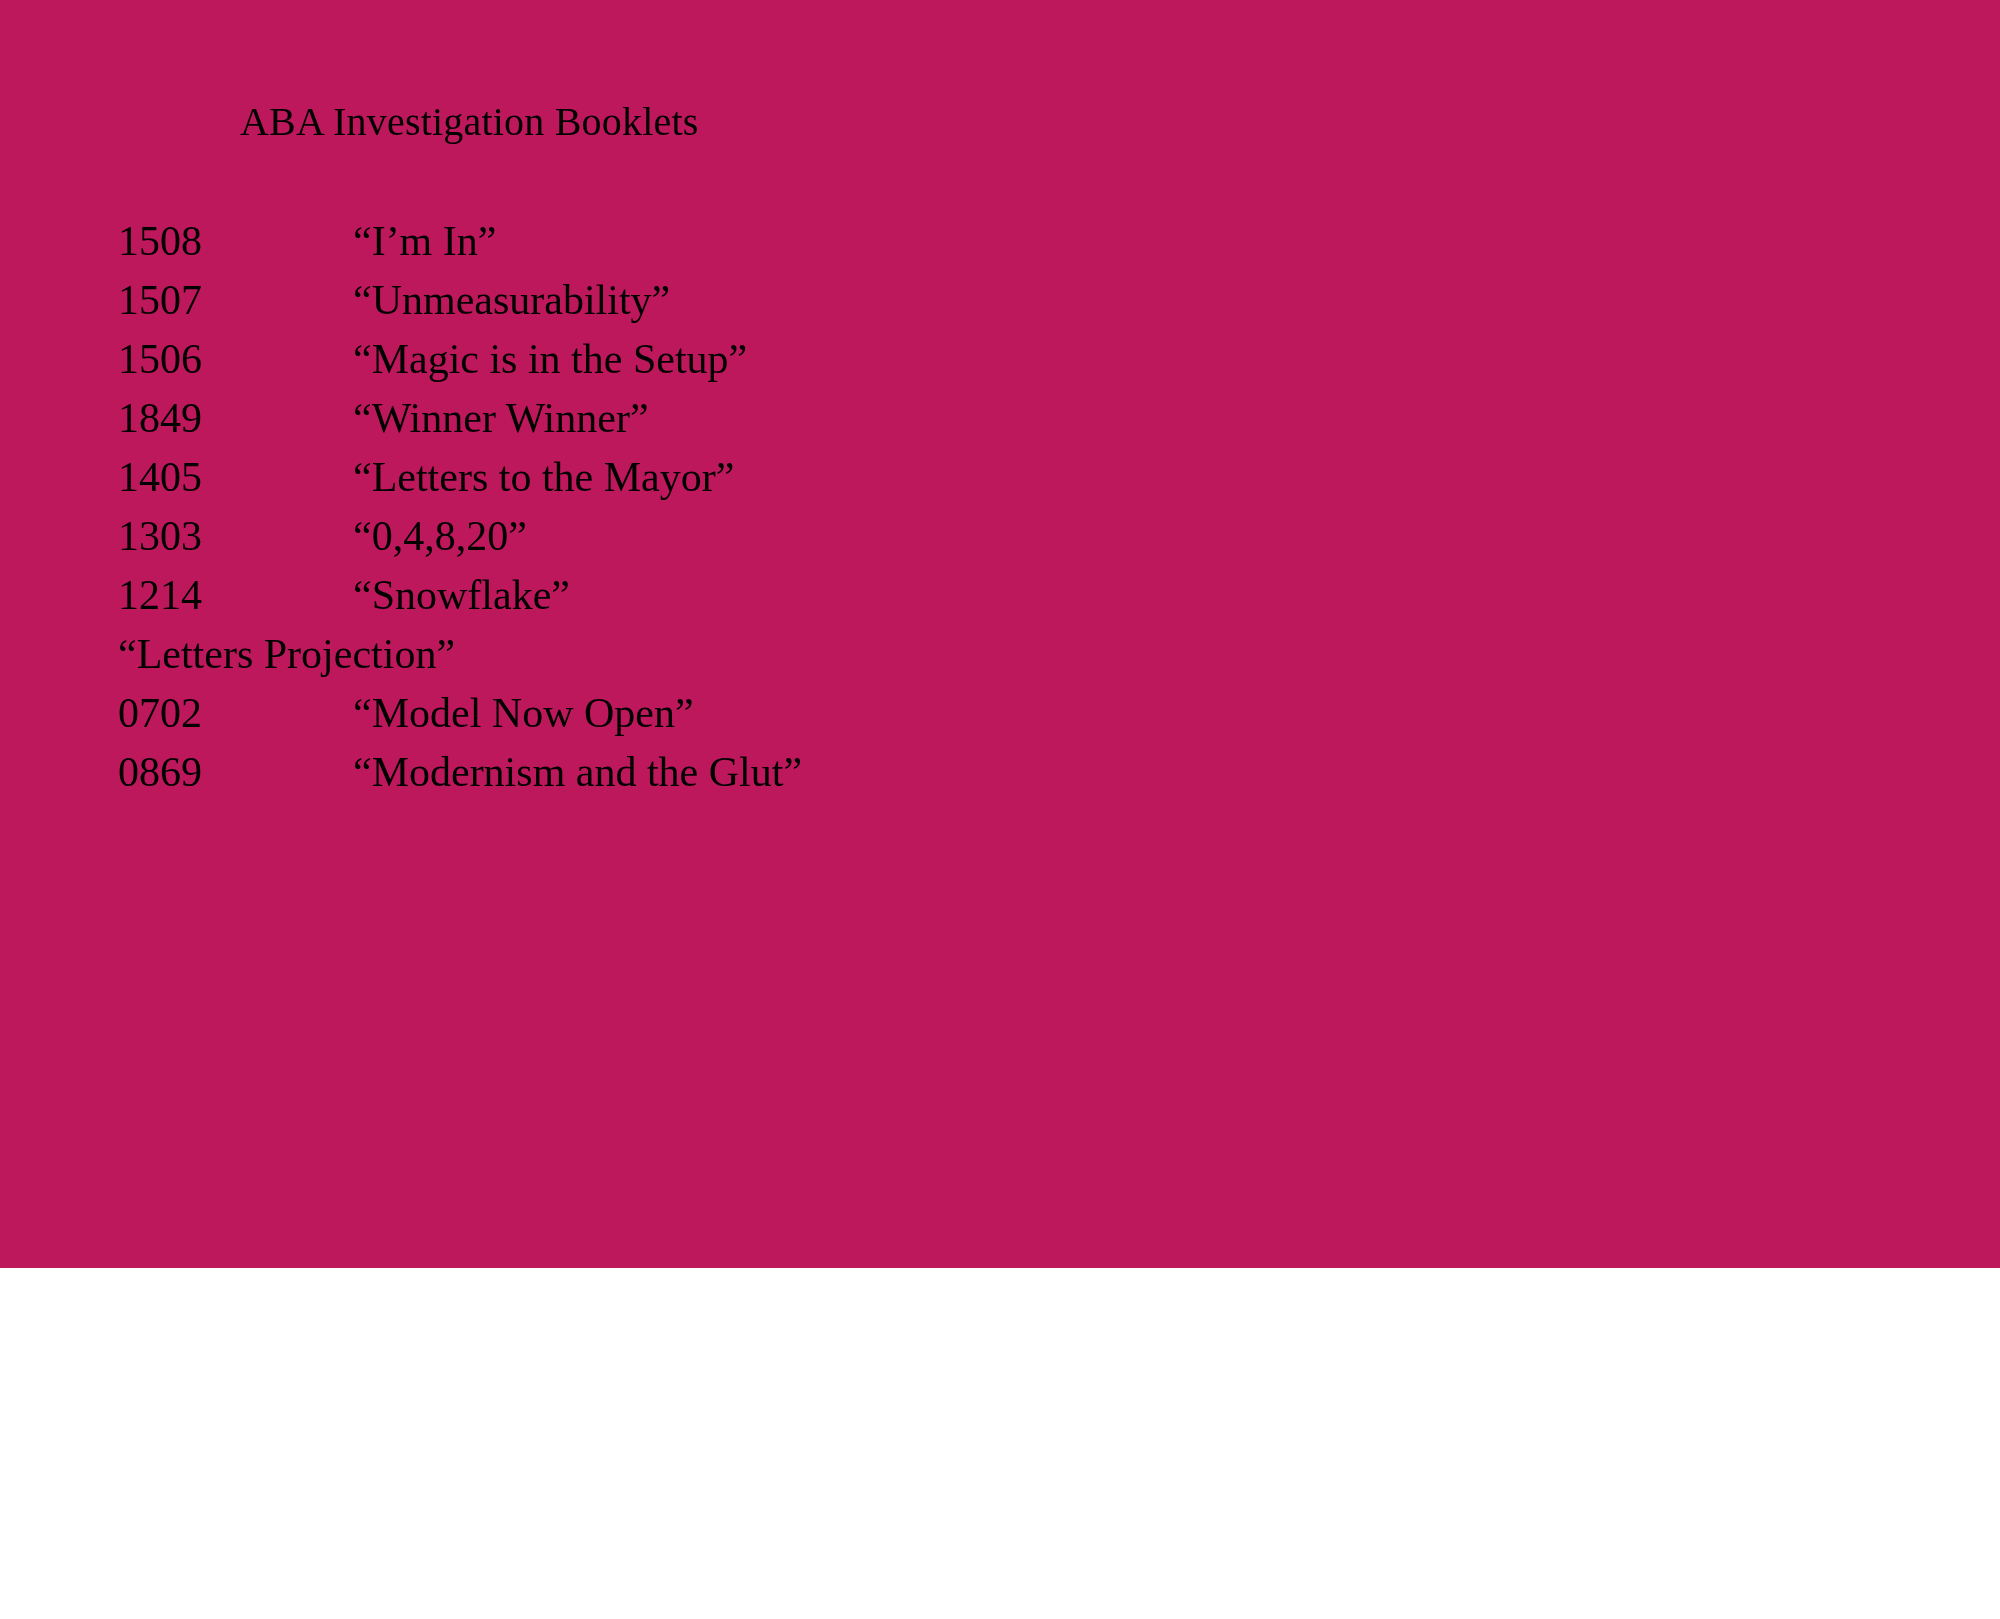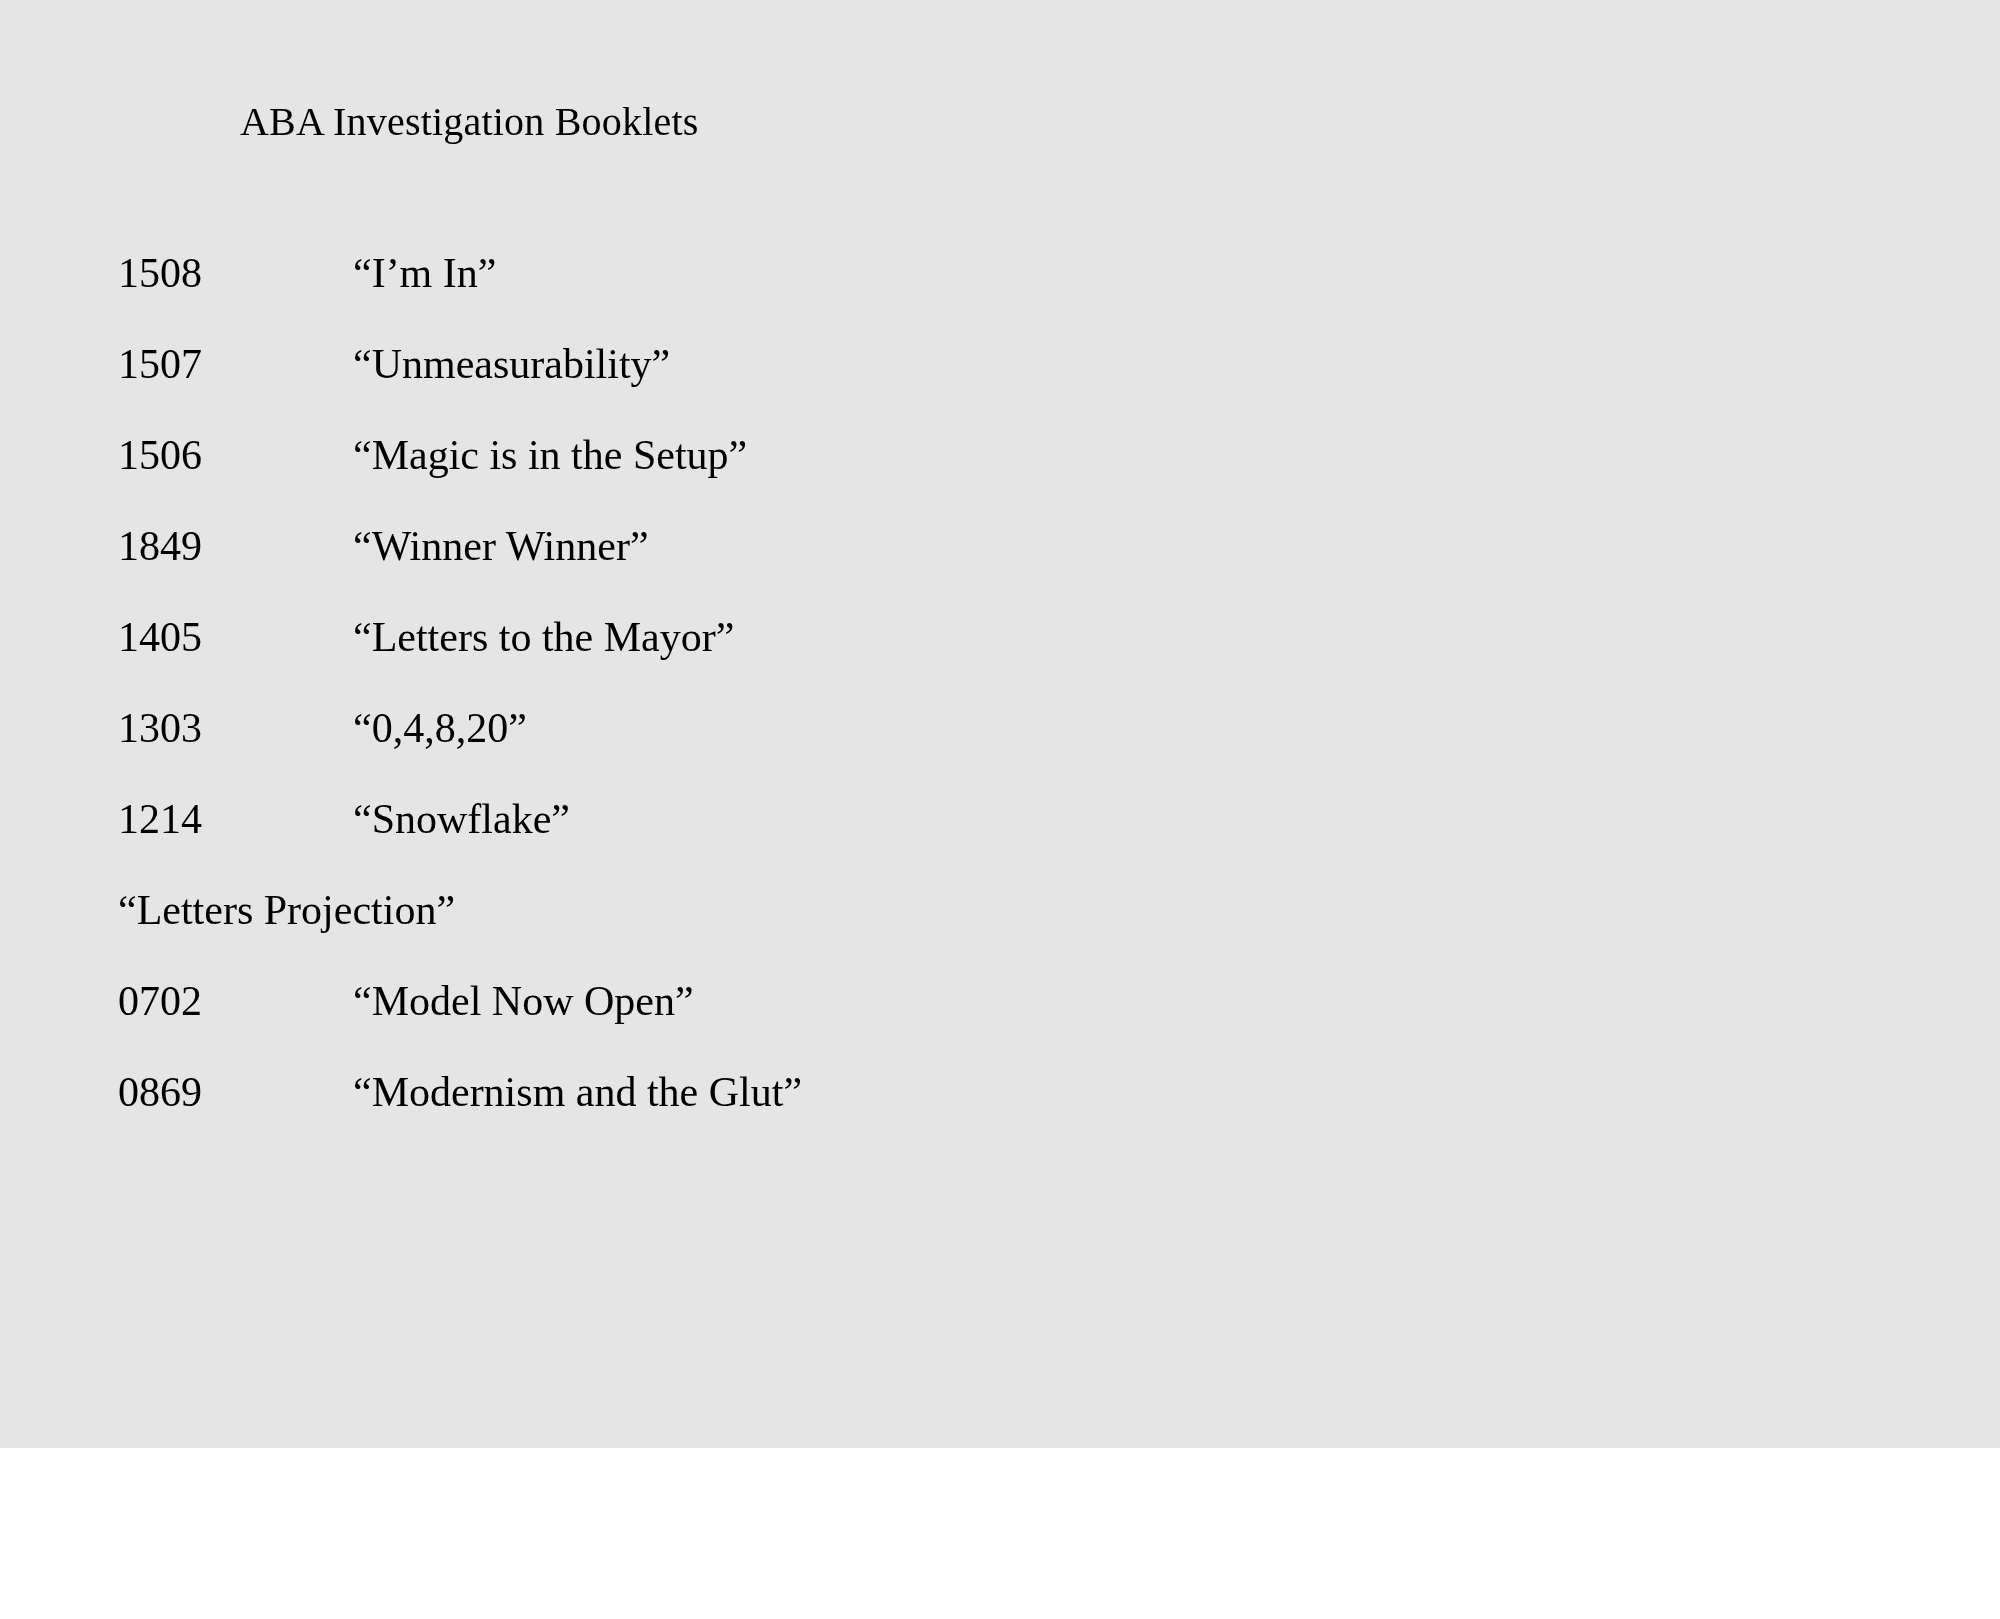--- a/index.html
+++ b/index.html
@@ -12,43 +12,42 @@
     height: 1619px;
     font-family: "Liberation Serif", "DejaVu Serif", serif;
     color: #000000;
     position: relative;
     overflow: hidden;
   }
   .page {
     position: absolute;
     top: 0; left: 0;
     width: 2000px;
-    height: 1448px;
-    background: #e5e5e5;
+    height: 1268px;
+    background: #be185d;
   }
   .doc-title {
     position: absolute;
     left: 240px;
     top: 100px;
     font-size: 40px;
     line-height: 1.1;
     letter-spacing: 0.2px;
     white-space: nowrap;
   }
   .booklet-list {
     position: absolute;
     left: 118px;
     top: 212px;
     width: 1400px;
   }
   .booklet-row {
     display: flex;
     align-items: flex-start;
     height: 59px;
-    margin-top: 32px;
   }
   .booklet-number {
     width: 235px;
     flex: 0 0 235px;
     font-size: 42px;
     line-height: 59px;
     white-space: nowrap;
   }
   .booklet-title {
     font-size: 42px;

